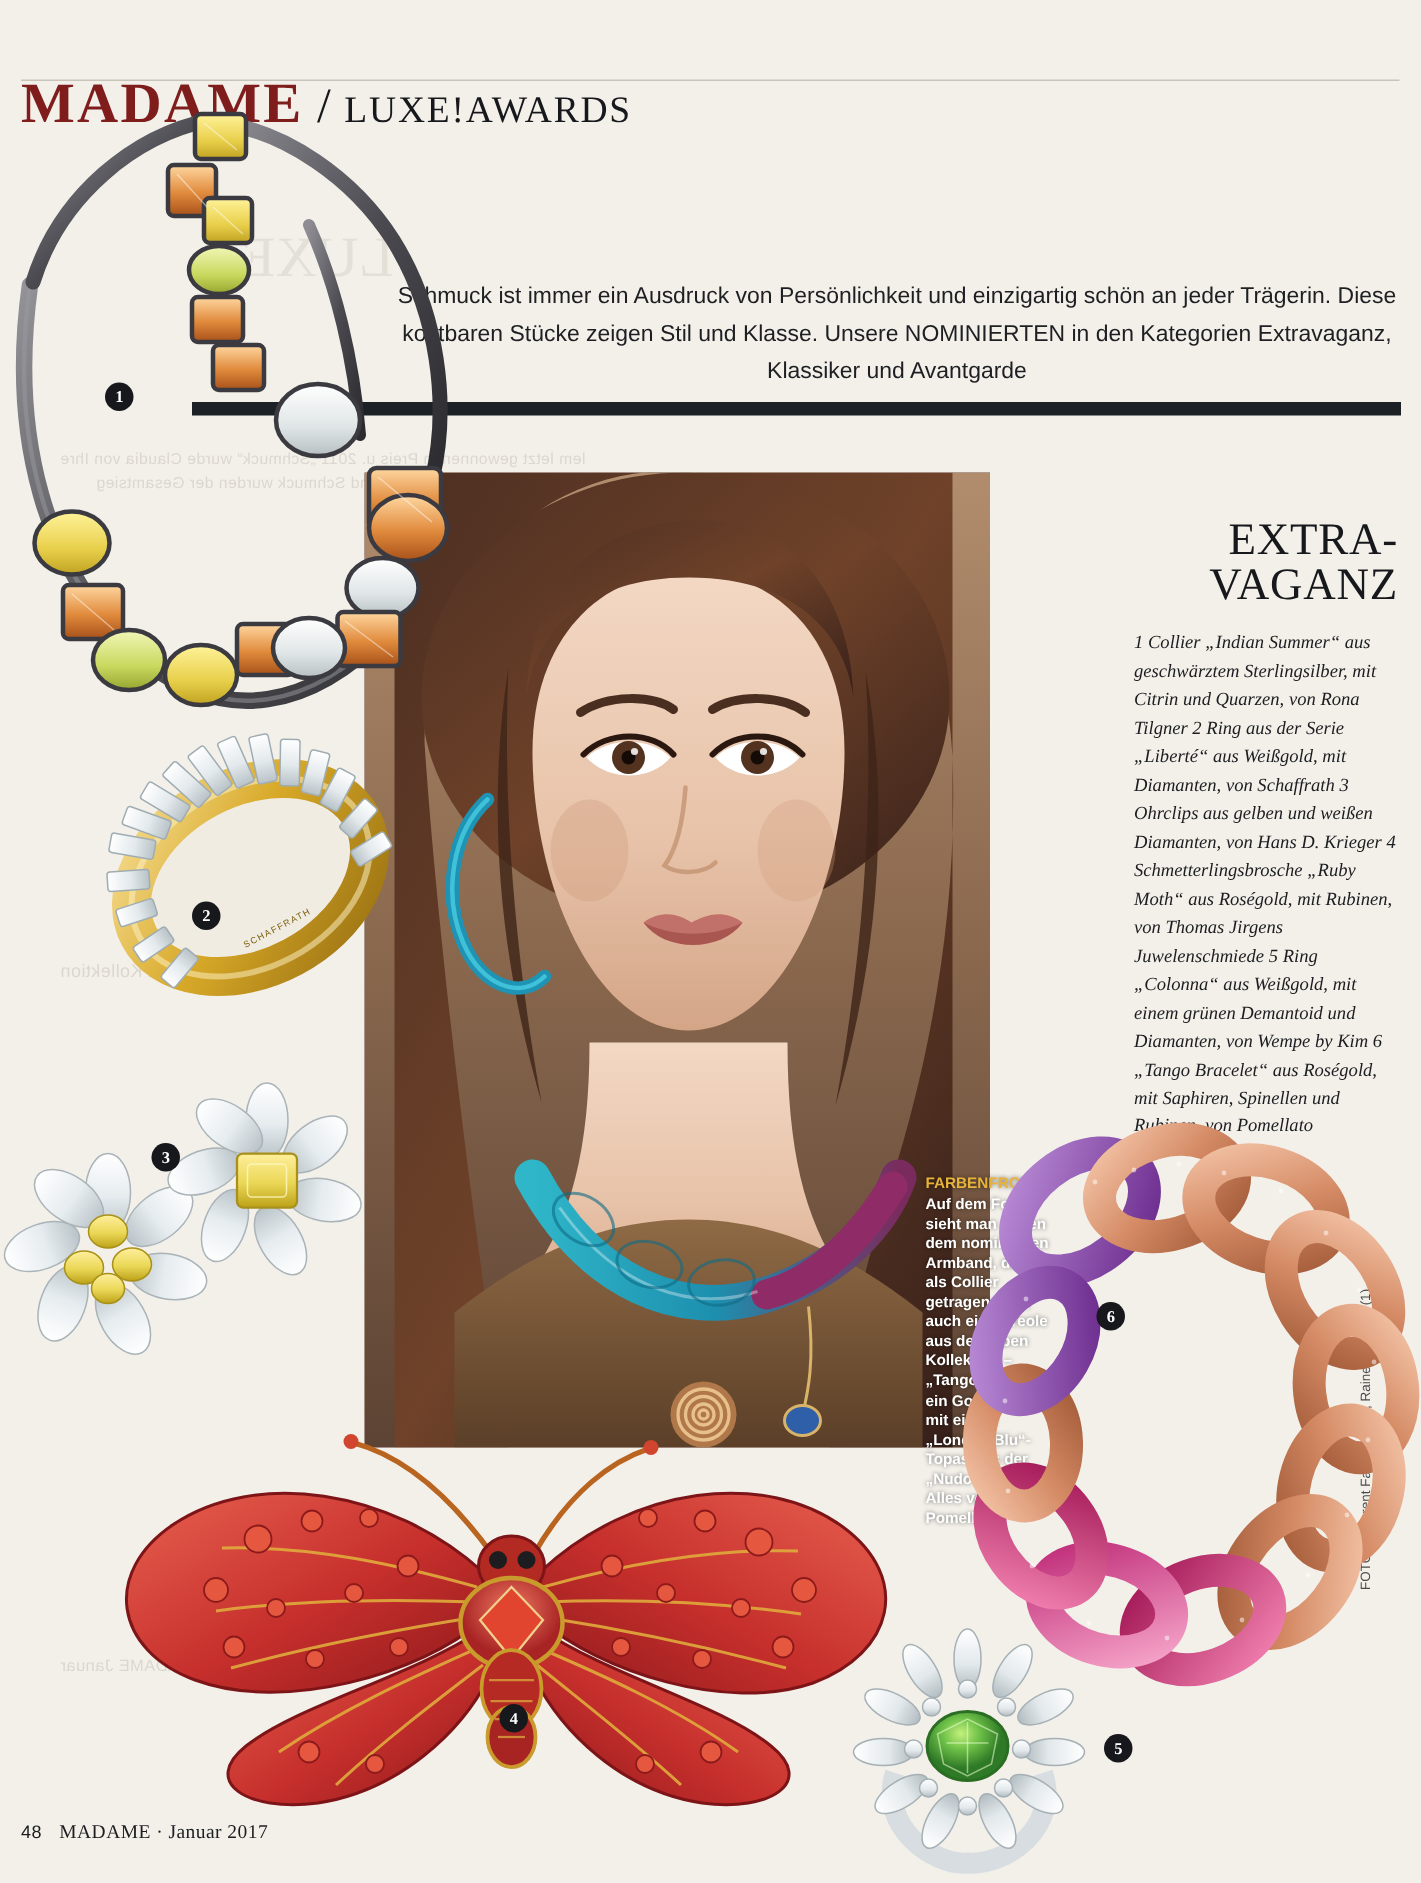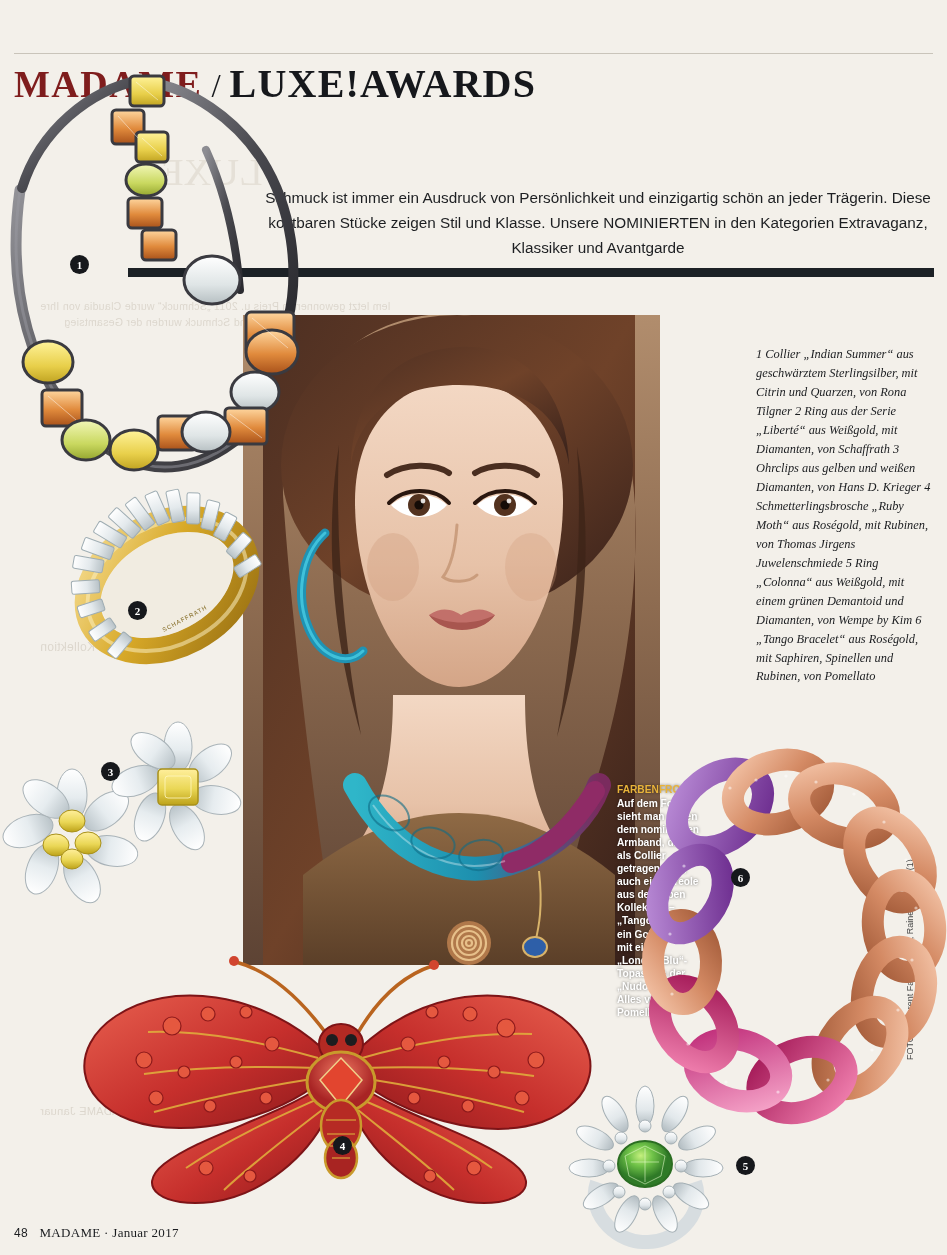--- a/index.html
+++ b/index.html
@@ -24,22 +24,22 @@
     font-family: "Liberation Serif", serif;
   }
   .masthead .madame {
     font-size: 38px; letter-spacing: 1.5px;
     color: #7f1d1d; font-weight: 700;
   }
   .masthead .slash {
     font-size: 33px; color: #16181c; margin: 0 9px 0 9px; font-weight: 300;
   }
   .masthead .luxe {
-    font-size: 40px; letter-spacing: 1.2px;
-    color: #16181c; font-weight: 700; margin-top: 48px;
+    font-size: 25px; letter-spacing: 1.2px;
+    color: #16181c; font-weight: 400; margin-top: 48px;
   }
   .mast-rule {
     position: absolute; top: 53px; left: 14px; width: 919px; height: 1px;
     background: #c9c4ba;
   }
 
   
   .headline {
     position: absolute; top: 96px; left: 350px; width: 590px;
     text-align: center;
@@ -120,21 +120,21 @@
     left: 905px; top: 1060px;
     transform: rotate(-90deg);
     transform-origin: left top;
     font-family: "Liberation Sans", sans-serif;
     font-size: 9px; color: #4a4a4a;
     white-space: nowrap;
   }
 
   
   .footer {
-    position: absolute; left: 14px; bottom: 14px;
+    position: absolute; left: 14px; bottom: 26px;
     font-family: "Liberation Serif", serif;
     font-size: 13px; color: #1b1d20;
     letter-spacing: .3px;
   }
   .footer .pg { font-family: "Liberation Sans", sans-serif; font-size: 12px; }
 
   
   .badge {
     position: absolute;
     width: 19px; height: 19px; border-radius: 50%;
@@ -642,20 +642,24 @@
       </g>
     </svg>
   </div>
 
   <div class="caption">
     <span class="ctitle">FARBENFROH</span>
     <span>Auf dem Foto sieht man neben dem nominierten Armband, das hier als Collier getragen wird, auch eine Creole aus derselben Kollektion – „Tango“ – sowie ein Goldkettchen mit einem „London Blu“-Topas aus der „Nudo“-Kollektion. Alles von Pomellato</span>
   </div>
 
   <div class="col-right">
+    <h2>
+      <span>EXTRA-</span><br>
+      <span>VAGANZ</span>
+    </h2>
     <div class="body">1 Collier „Indian Summer“ aus geschwärztem Sterlingsilber, mit Citrin und Quarzen, von Rona Tilgner 2 Ring aus der Serie „Liberté“ aus Weißgold, mit Diamanten, von Schaffrath 3 Ohrclips aus gelben und weißen Diamanten, von Hans D. Krieger 4 Schmetterlingsbrosche „Ruby Moth“ aus Roségold, mit Rubinen, von Thomas Jirgens Juwelenschmiede 5 Ring „Colonna“ aus Weißgold, mit einem grünen Demantoid und Diamanten, von Wempe by Kim 6 „Tango Bracelet“ aus Roségold, mit Saphiren, Spinellen und Rubinen, von Pomellato</div>
   </div>
 
   <div class="badge" style="left:70px; top:255px;">1</div>
   <div class="badge" style="left:128px; top:601px;">2</div>
   <div class="badge" style="left:101px; top:762px;">3</div>
   <div class="badge" style="left:333px; top:1136px;">4</div>
   <div class="badge" style="left:736px; top:1156px;">5</div>
   <div class="badge" style="left:731px; top:868px;">6</div>
 

